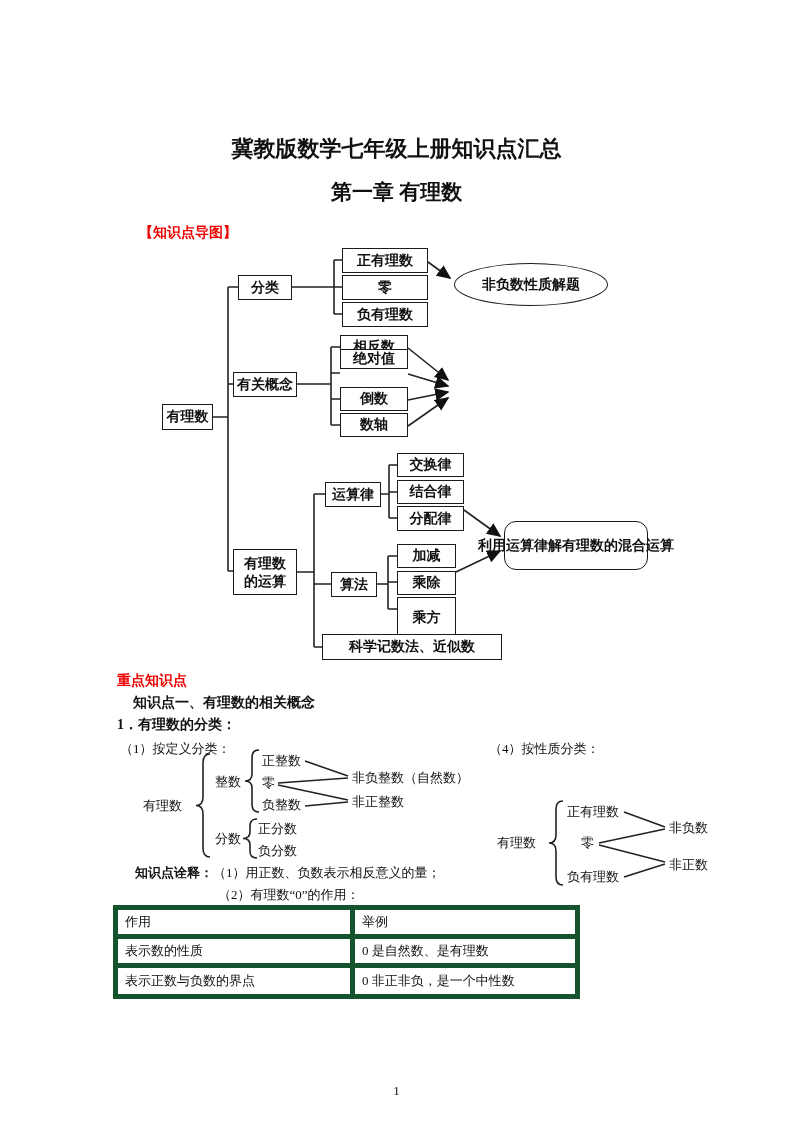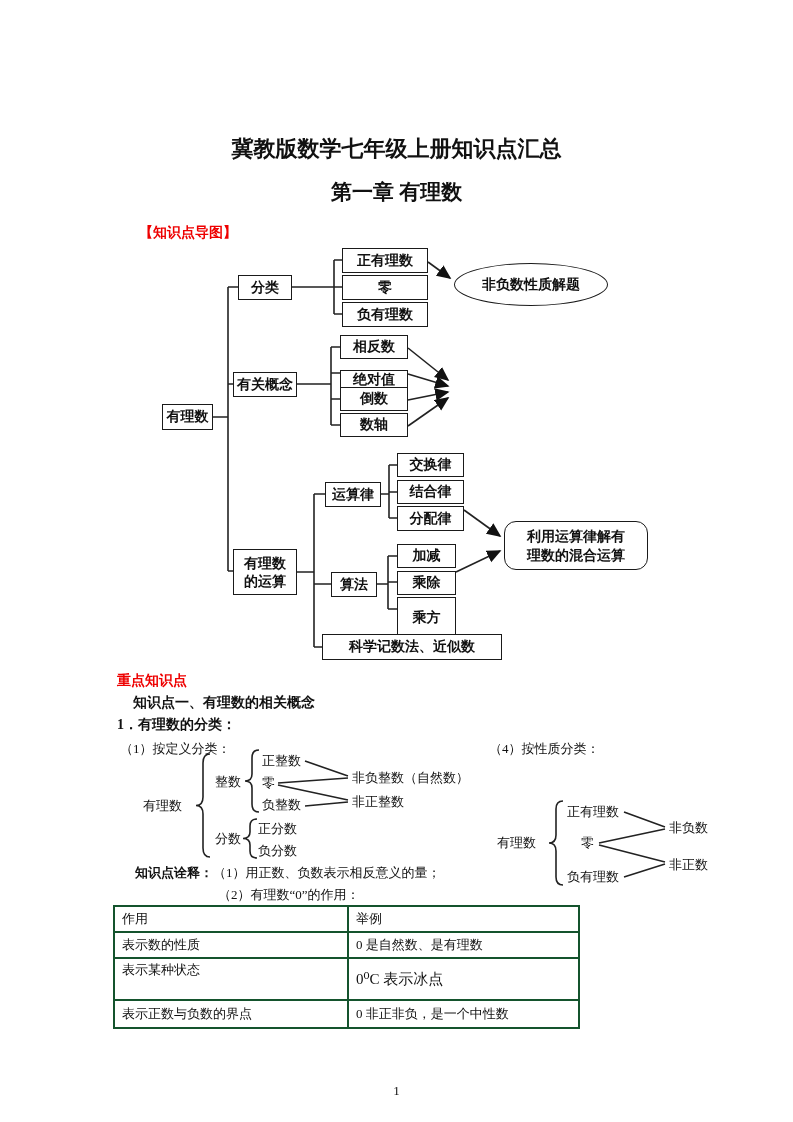--- a/index.html
+++ b/index.html
@@ -17,30 +17,30 @@
   .bold { font-weight:700; }
   .red { color:#ee0000; }
   .overlay { position:absolute; left:0; top:0; z-index:1; }
   .mm-box {
     position:absolute; box-sizing:border-box; border:1.6px solid #1a1a1a; background:#fff;
     display:flex; align-items:center; justify-content:center;
     font-family:"Liberation Sans","DejaVu Sans",sans-serif;
     font-weight:700; font-size:14px; z-index:2; white-space:nowrap;
   }
   .mm-ellipse { border-radius:50%; }
-  .mm-round { border-radius:12px; flex-direction:column; line-height:1.35; }
+  .mm-round { border-radius:12px; flex-direction:row; line-height:1.35; }
   .mm-2line { flex-direction:column; line-height:1.3; }
   .chart-lbl { position:absolute; font-size:13px; line-height:18px; font-weight:400; white-space:nowrap; z-index:2; }
   table.zero-table {
     position:absolute; left:113px; top:861px; width:467px;
     border-collapse:collapse; font-size:13px; z-index:2;
     font-family:"Liberation Serif","DejaVu Serif",serif;
   }
   table.zero-table td {
-    border:2px solid #14532d; padding:2px 7px; vertical-align:middle; text-align:left;
+    border:5px solid #14532d; padding:2px 7px; vertical-align:middle; text-align:left;
   }
   td.c1 { width:218px; }
 </style>
 </head>
 <body>
 
 <div class="page">
 
   <svg class="overlay" width="793" height="1122" viewBox="0 0 793 1122">
     <defs>
@@ -86,21 +86,21 @@
   <div class="mm-box" style="left:162px;top:360px;width:51px;height:26px">有理数</div>
 
   <div class="mm-box" style="left:238px;top:231px;width:54px;height:25px">分类</div>
   <div class="mm-box" style="left:342px;top:204px;width:86px;height:25px">正有理数</div>
   <div class="mm-box" style="left:342px;top:231px;width:86px;height:25px">零</div>
   <div class="mm-box" style="left:342px;top:258px;width:86px;height:25px">负有理数</div>
   <div class="mm-box mm-ellipse" style="left:454px;top:219px;width:154px;height:43px">非负数性质解题</div>
 
   <div class="mm-box" style="left:233px;top:328px;width:64px;height:25px">有关概念</div>
   <div class="mm-box" style="left:340px;top:291px;width:68px;height:24px">相反数</div>
-  <div class="mm-box" style="left:340px;top:326px;width:68px;height:20px">绝对值</div>
+  <div class="mm-box" style="left:340px;top:305px;width:68px;height:20px">绝对值</div>
   <div class="mm-box" style="left:340px;top:343px;width:68px;height:24px">倒数</div>
   <div class="mm-box" style="left:340px;top:369px;width:68px;height:24px">数轴</div>
 
   <div class="mm-box mm-2line" style="left:233px;top:505px;width:64px;height:46px">
     <span>有理数</span>
     <span>的运算</span>
   </div>
   <div class="mm-box" style="left:325px;top:438px;width:56px;height:25px">运算律</div>
   <div class="mm-box" style="left:397px;top:409px;width:67px;height:24px">交换律</div>
   <div class="mm-box" style="left:397px;top:436px;width:67px;height:24px">结合律</div>
@@ -148,24 +148,20 @@
     <tbody>
       <tr>
         <td class="c1" style="height:20px">作用</td>
         <td>举例</td>
       </tr>
       <tr>
         <td class="c1" style="height:20px">表示数的性质</td>
         <td>0 是自然数、是有理数</td>
       </tr>
       <tr>
-        <td class="c1" style="height:36px;vertical-align:top">表示某种状态</td>
-        <td style="font-size:15px">0⁰C 表示冰点</td>
-      </tr>
-      <tr>
         <td class="c1" style="height:22px">表示正数与负数的界点</td>
         <td>0 非正非负，是一个中性数</td>
       </tr>
     </tbody>
   </table>
 
   <div class="lbl" style="left:0;width:100%;top:1038px;text-align:center;white-space:normal">1</div>
 
 </div>
 

